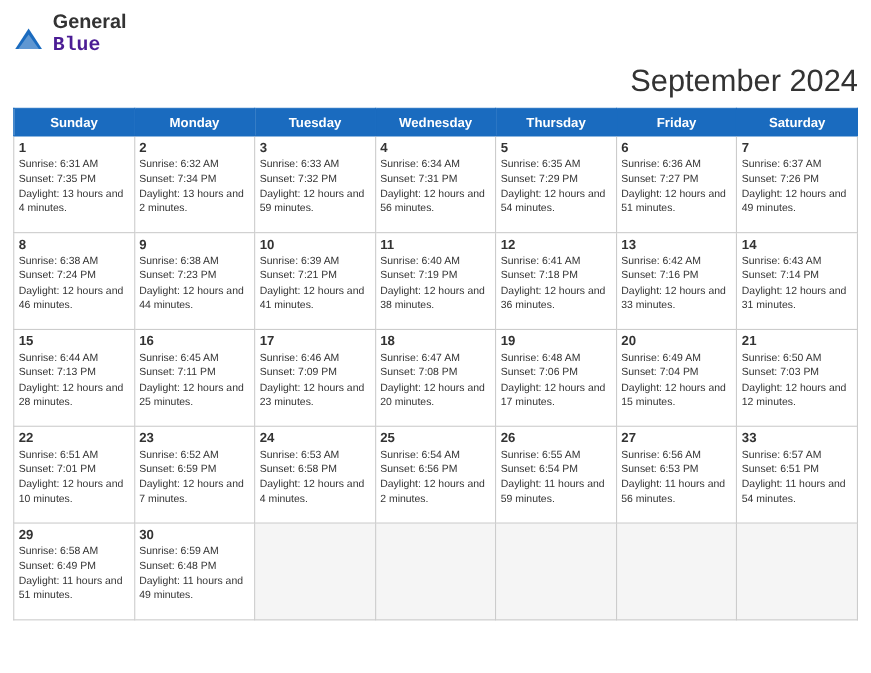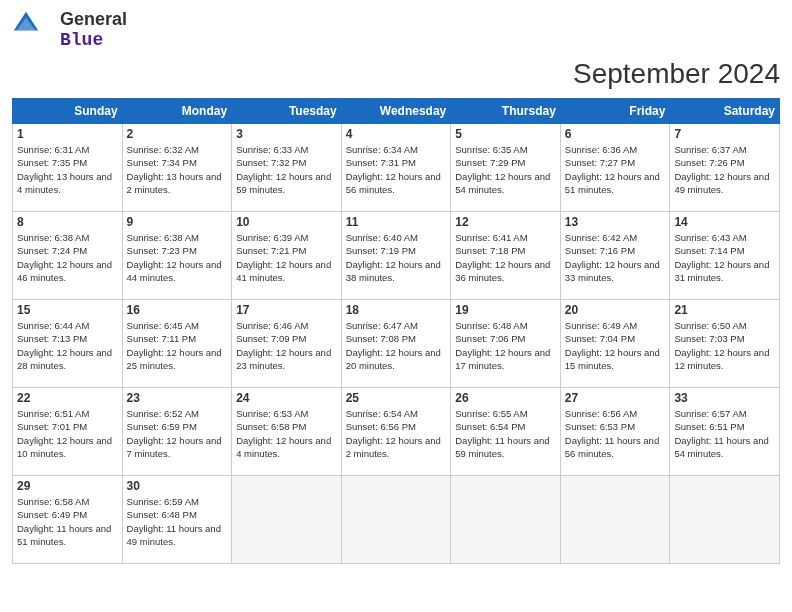--- a/index.html
+++ b/index.html
@@ -15,22 +15,22 @@
       padding: 10px 12px;
     }
     .header {
       display: flex;
       justify-content: space-between;
       align-items: flex-start;
       margin-bottom: 8px;
     }
     .logo {
       display: flex;
-      align-items: flex-start;
-      gap: 20px;
+      align-items: flex-end;
+      gap: 8px;
     }
     .logo-text {
       font-size: 18px;
       font-weight: bold;
       line-height: 1.1;
     }
     .logo-general { color: #333; }
     .logo-blue { color: #4c1d95; font-family: Liberation Mono, monospace; }
     .logo-icon {
       width: 28px;
@@ -51,21 +51,21 @@
     }
     .calendar {
       width: 100%;
       border-collapse: collapse;
       font-size: 10px;
     }
     .calendar thead tr th {
       background: #1a6bbf;
       color: #fff;
       padding: 5px 4px;
-      text-align: right;
+      text-align: center;
       font-size: 12px;
       font-weight: bold;
       border: 1px solid #1a6bbf;
     }
     .calendar tbody tr td {
       border: 1px solid #ccc;
       vertical-align: top;
       padding: 3px 4px;
       width: calc(100% / 7);
       height: 88px;

